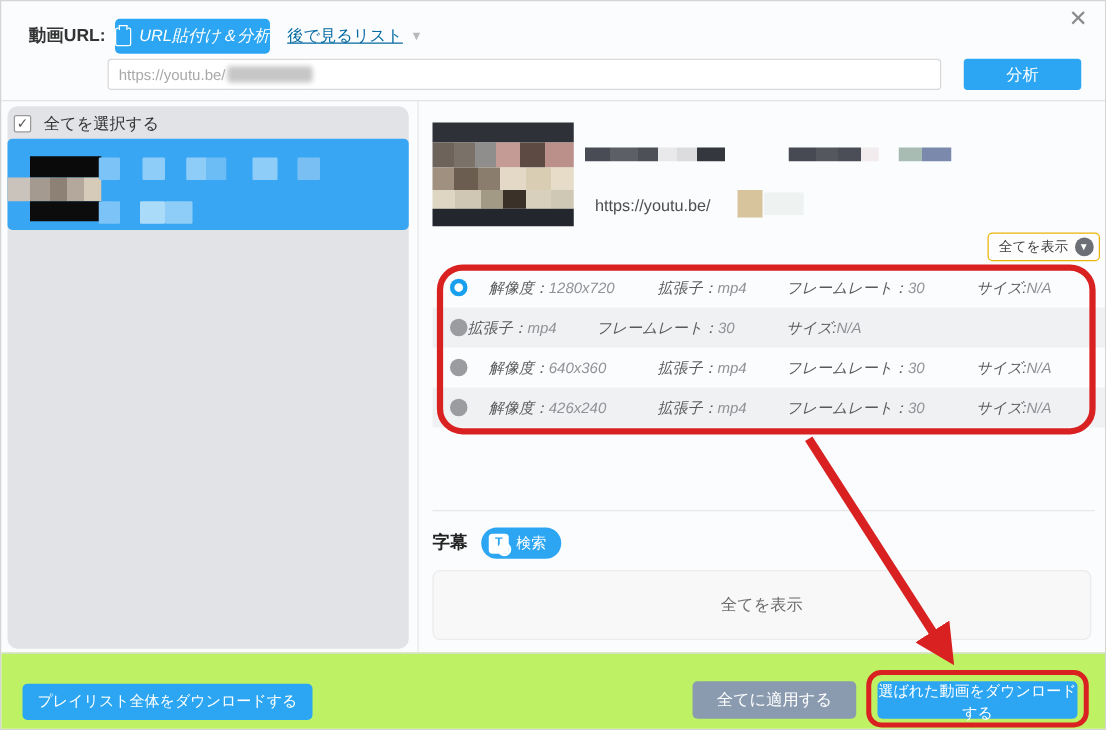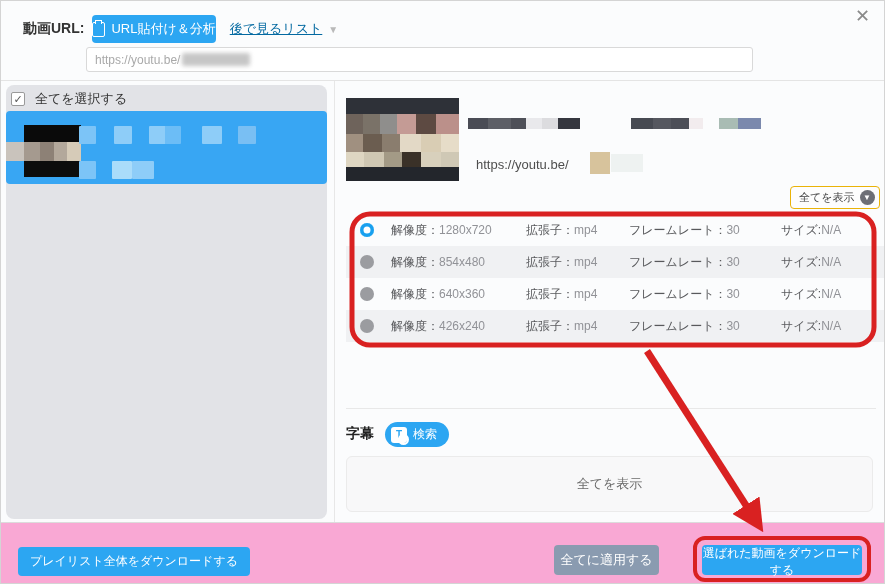--- a/index.html
+++ b/index.html
@@ -8,21 +8,21 @@
   .dialog {
     position:relative; width:885px; height:584px; background:#fbfcfd;
     border:1px solid #d4d4d4; overflow:hidden;
   }
   
   .close-btn { position:absolute; top:2px; right:10px; font-size:18px; color:#8a8a8a; cursor:pointer; padding:2px 4px;}
   .hdr-row1 { position:absolute; left:22px; top:14px; display:flex; align-items:center; }
   .url-label { font-size:14px; color:#333; font-weight:bold; }
   .paste-btn {
     margin-left:8px; background:#2ca6f2; color:#fff; font-size:13px;
-    border:none; border-radius:4px; padding:5px 0; display:flex; align-items:center; gap:6px; cursor:pointer;
+    border:none; border-radius:4px; padding:5px 0; display:flex; align-items:center; gap:6px; cursor:pointer;font-style:italic;
   }
   .clip-icon { width:13px; height:15px; border:1.5px solid #fff; border-radius:2px; position:relative; display:inline-block;}
   .clip-icon::before { content:""; position:absolute; top:-3px; left:2px; width:5px; height:3px; border:1.5px solid #fff; border-bottom:none; background:#2ca6f2;}
   .later-link { margin-left:14px; font-size:13px; color:#0369a1; text-decoration:underline; cursor:pointer;}
   .later-tri { margin-left:6px; font-size:10px; color:#b9b9b9; }
   .url-input {
     position:absolute; left:85px; top:46px; width:667px; height:25px;
     background:#fff; border:1px solid #d9d9d9; border-radius:3px;
     display:flex; align-items:center; padding-left:8px; font-size:12px; color:#a9a9a9;
   }
@@ -65,41 +65,41 @@
     background:#fdfdfd; border:1px solid #eab308; border-radius:4px; display:flex; align-items:center; gap:5px; cursor:pointer;}
   .showall-label { font-size:11px; color:#444; }
   .showall-circ { width:15px; height:15px; border-radius:50%; background:#6d6f76; color:#fff; font-size:8px; display:flex; align-items:center; justify-content:center;}
   
   .rows { position:absolute; left:345px; top:213px; width:540px; }
   .frow { height:32px; display:flex; align-items:center; cursor:pointer; }
   .frow.alt { background:#f0f1f3; }
   .radio { width:14px; height:14px; border-radius:50%; margin-left:14px; flex:0 0 auto;}
   .radio.sel { background:#18a0ef; box-shadow:inset 0 0 0 3.5px #18a0ef, inset 0 0 0 8px #ffffff; background:#18a0ef;}
   .radio.unsel { background:#9b9ca0; }
-  .fcol { font-size:12px; color:#58595c; white-space:nowrap;}
+  .fcol { font-size:12px; color:#58595c; white-space:nowrap;font-style:italic;}
   .fval { color:#919297; }
   .c-res { margin-left:17px; width:135px; }
   .c-ext { width:103px; }
   .c-fps { width:128px; }
   .c-size { width:auto;margin-left:24px; }
   
   .divider2 { position:absolute; left:345px; top:407px; width:530px; height:1px; background:#e8e8e8; }
   .sub-label { position:absolute; left:345px; top:424px; font-size:14px; font-weight:bold; color:#222; }
   .sub-search-btn { position:absolute; left:384px; top:421px; height:25px; padding:0 12px 0 6px;
     background:#2ca6f2; border:none; border-radius:13px; display:flex; align-items:center; gap:6px; color:#fff; font-size:12px; cursor:pointer;}
   .tsearch-icon { width:16px; height:16px; background:#fff; border-radius:3px; position:relative; color:#2ca6f2; font-size:10px; font-weight:bold; display:flex; align-items:center; justify-content:center;}
   .tsearch-icon::after { content:""; position:absolute; right:-2px; bottom:-2px; width:7px; height:7px; border:2px solid #fff; border-radius:50%; background:transparent;}
   .sub-none-box { position:absolute; left:345px; top:455px; width:527px; height:56px;
     background:#f8f8f9; border:1px solid #ebebeb; border-radius:6px; display:flex; align-items:center; justify-content:center;}
   .sub-none-text { font-size:13px; color:#6b6b6b; }
   
-  .footer { position:absolute; left:0; top:521px; width:885px; height:63px; background:#f9a8d4; border-top:1px solid #dcdcdc; }
+  .footer { position:absolute; left:0; top:521px; width:885px; height:63px; background:#bef264; border-top:1px solid #dcdcdc; }
   .btn { border:none; border-radius:4px; color:#fff; cursor:pointer; }
   .playlist-btn { position:absolute; left:17px; top:24px; height:29px; padding:0 12px; background:#2ca6f2; font-size:12px; }
-  .apply-btn { position:absolute; left:553px; top:22px; width:105px; height:30px; background:#8a9bb0; font-size:13px; }
+  .apply-btn { position:absolute; left:553px; top:22px; width:131px; height:30px; background:#8a9bb0; font-size:13px; }
   .dlsel-btn { position:absolute; left:701px; top:22px; width:160px; height:30px; background:#2ca6f2; font-size:12px; }
   
   .annot { position:absolute; left:0; top:0; width:885px; height:584px; pointer-events:none; }
 </style>
 </head>
 <body>
 
 <div class="dialog">
 
   <div class="close-btn">✕</div>
@@ -111,20 +111,21 @@
       <span>URL貼付け＆分析</span>
     </button>
     <a class="later-link">後で見るリスト</a>
     <span class="later-tri">▼</span>
   </div>
 
   <div class="url-input">
     <span>https://youtu.be/</span>
     <span class="url-blur"></span>
   </div>
+  <button class="analyze-btn">分析</button>
   <div class="hdr-divider"></div>
 
   <div class="v-divider"></div>
   <div class="sidebar-panel">
     <div class="selall-row">
       <span class="checkbox">✓</span>
       <span class="selall-label">全てを選択する</span>
     </div>
     <div class="side-item">
       <div class="side-stripe-ext"></div>
@@ -166,21 +167,20 @@
   <div class="rows">
     <div class="frow">
       <span class="radio sel"></span>
       <span class="fcol c-res"><span>解像度：</span><span class="fval">1280x720</span></span>
       <span class="fcol c-ext"><span>拡張子：</span><span class="fval">mp4</span></span>
       <span class="fcol c-fps"><span>フレームレート：</span><span class="fval">30</span></span>
       <span class="fcol c-size"><span>サイズ:</span><span class="fval">N/A</span></span>
     </div>
     <div class="frow alt">
       <span class="radio unsel"></span>
-      <span class="fcol c-res"><span>解像度：</span><span class="fval">854x480</span></span>
       <span class="fcol c-ext"><span>拡張子：</span><span class="fval">mp4</span></span>
       <span class="fcol c-fps"><span>フレームレート：</span><span class="fval">30</span></span>
       <span class="fcol c-size"><span>サイズ:</span><span class="fval">N/A</span></span>
     </div>
     <div class="frow">
       <span class="radio unsel"></span>
       <span class="fcol c-res"><span>解像度：</span><span class="fval">640x360</span></span>
       <span class="fcol c-ext"><span>拡張子：</span><span class="fval">mp4</span></span>
       <span class="fcol c-fps"><span>フレームレート：</span><span class="fval">30</span></span>
       <span class="fcol c-size"><span>サイズ:</span><span class="fval">N/A</span></span>

